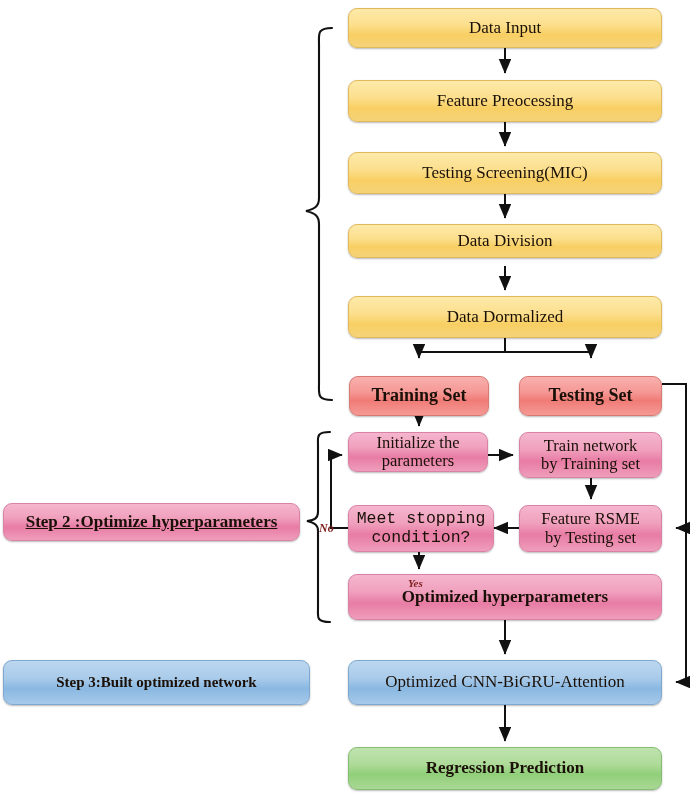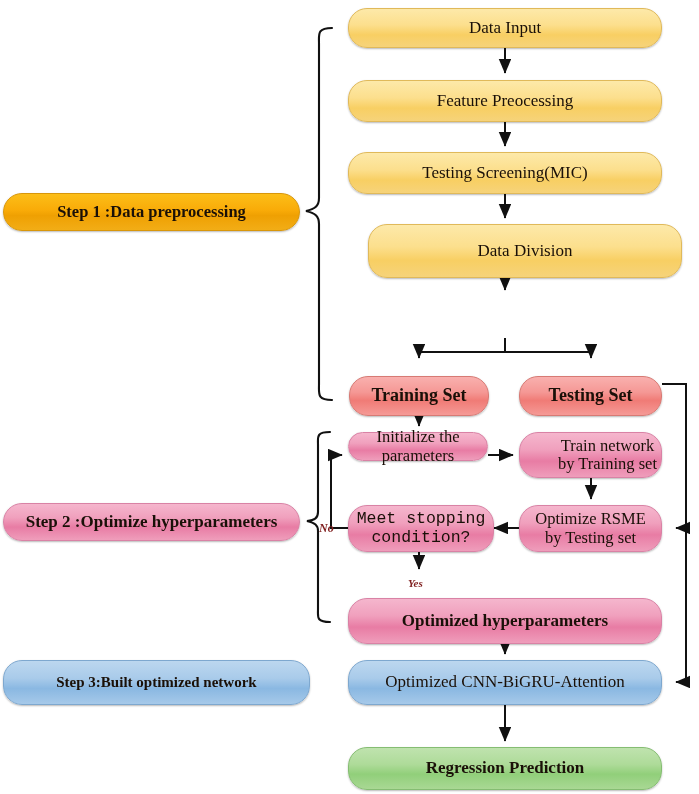--- a/index.html
+++ b/index.html
@@ -10,21 +10,21 @@
     overflow:hidden;
     position:relative;
   }
   #canvas{position:absolute;left:0;top:0;width:699px;height:794px;}
 
   .node{
     position:absolute;
     box-sizing:border-box;
     display:flex;align-items:center;justify-content:center;
     text-align:center;
-    border-radius:19px;
+    border-radius:9px;
     color:#1a1008;
     line-height:1.08;
     z-index:3;
     border:1px solid rgba(120,90,30,.55);
     box-shadow:0 1px 2px rgba(0,0,0,.28);
     padding:1px 4px;
   }
 
   
   .c-yellow{
@@ -133,68 +133,68 @@
                C315,213 319,216 319,224
                L319,384 C319,394 317,400 332,400"></path>
 
       <path d="M330,432 C316,432 318,437 318,445
                L318,512 C318,518 315,520 307,521
                C315,523 318,525 318,531
                L318,609 C318,617 316,622 330,622"></path>
     </g>
   </svg>
 
-  <div class="node c-orange" style="left:3px;top:193px;width:297px;height:38px;">Step 1 :Data preprocessing</div>
-
-  <div class="node c-pink-b" style="left:3px;top:503px;width:297px;height:38px;">Step 2 :Optimize  hyperparameters</div>
+
+  <div class="node c-pink-b" style="left:3px;top:503px;width:297px;height:38px;text-decoration:underline;">Step 2 :Optimize  hyperparameters</div>
 
   <div class="node c-blue" style="left:3px;top:660px;width:307px;height:45px;">Step 3:Built optimized network</div>
 
   <div class="node c-yellow" style="left:348px;top:8px;width:314px;height:40px;">Data Input</div>
 
   <div class="node c-yellow" style="left:348px;top:80px;width:314px;height:42px;">Feature Preocessing</div>
 
   <div class="node c-yellow" style="left:348px;top:152px;width:314px;height:42px;">Testing Screening(MIC)</div>
 
-  <div class="node c-yellow" style="left:348px;top:224px;width:314px;height:54px;margin-left:20px;">Data Division</div>
-
+  <div class="node c-yellow" style="left:348px;top:224px;width:314px;height:34px;">Data Division</div>
+
+  <div class="node c-yellow" style="left:348px;top:296px;width:314px;height:42px;">Data Dormalized</div>
 
   <div class="node c-red" style="left:349px;top:364px;width:140px;height:40px;">Training Set</div>
 
   <div class="node c-red" style="left:519px;top:364px;width:143px;height:40px;">Testing Set</div>
 
-  <div class="node c-pink two-line" style="left:348px;top:432px;width:140px;height:29px;">
+  <div class="node c-pink two-line" style="left:348px;top:432px;width:140px;height:40px;">
     <div>
       <span>Initialize the</span><br>
       <span>parameters</span>
     </div>
   </div>
 
-  <div class="node c-pink two-line" style="left:519px;top:432px;width:143px;height:46px;justify-content:flex-end;">
+  <div class="node c-pink two-line" style="left:519px;top:432px;width:143px;height:46px;">
     <div>
       <span>Train network</span><br>
       <span>by Training set</span>
     </div>
   </div>
 
   <div class="node c-pink two-line" style="left:348px;top:505px;width:146px;height:47px;font-family:Liberation Mono, monospace;">
     <div>
       <span>Meet  stopping</span><br>
       <span>condition?</span>
     </div>
   </div>
 
   <div class="node c-pink two-line" style="left:519px;top:505px;width:143px;height:47px;">
     <div>
-      <span>Optimize RSME</span><br>
+      <span>Feature RSME</span><br>
       <span>by Testing set</span>
     </div>
   </div>
 
-  <div class="node c-pink-b" style="left:348px;top:574px;width:314px;height:46px;margin-top:24px;">Optimized  hyperparameters</div>
+  <div class="node c-pink-b" style="left:348px;top:574px;width:314px;height:46px;">Optimized  hyperparameters</div>
 
   <div class="node c-blue-n" style="left:348px;top:660px;width:314px;height:45px;">Optimized CNN-BiGRU-Attention</div>
 
   <div class="node c-green" style="left:348px;top:747px;width:314px;height:43px;">Regression Prediction</div>
 
   <div class="lbl" style="left:319px;top:521px;">No</div>
 
   <div class="lbl" style="left:408px;top:554px;font-size:11px;margin-top:23px;">Yes</div>
 
 </div>

